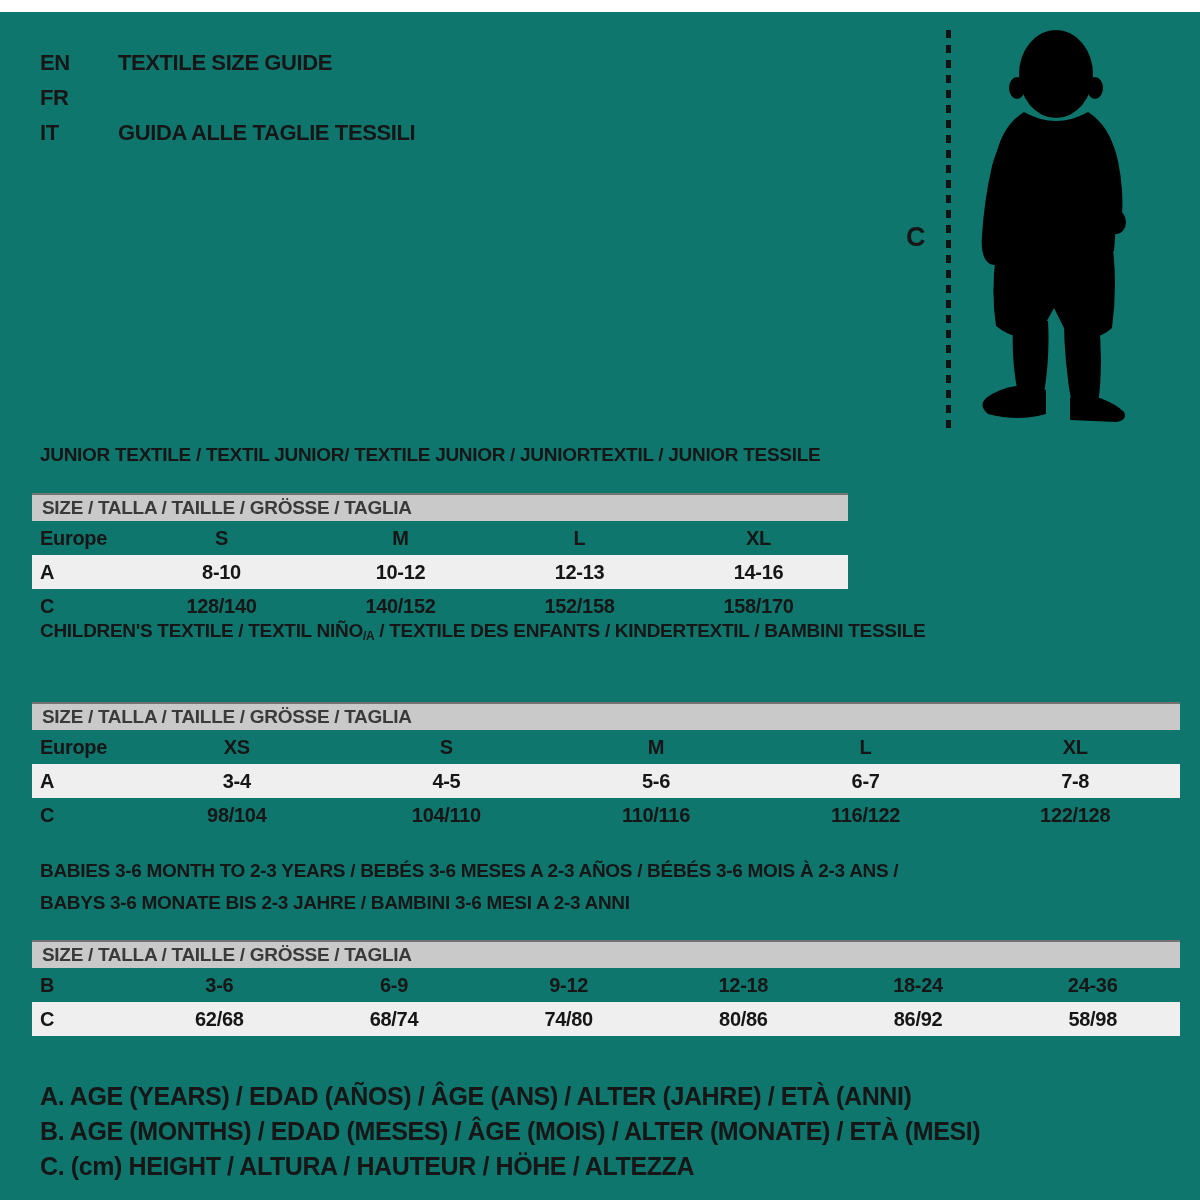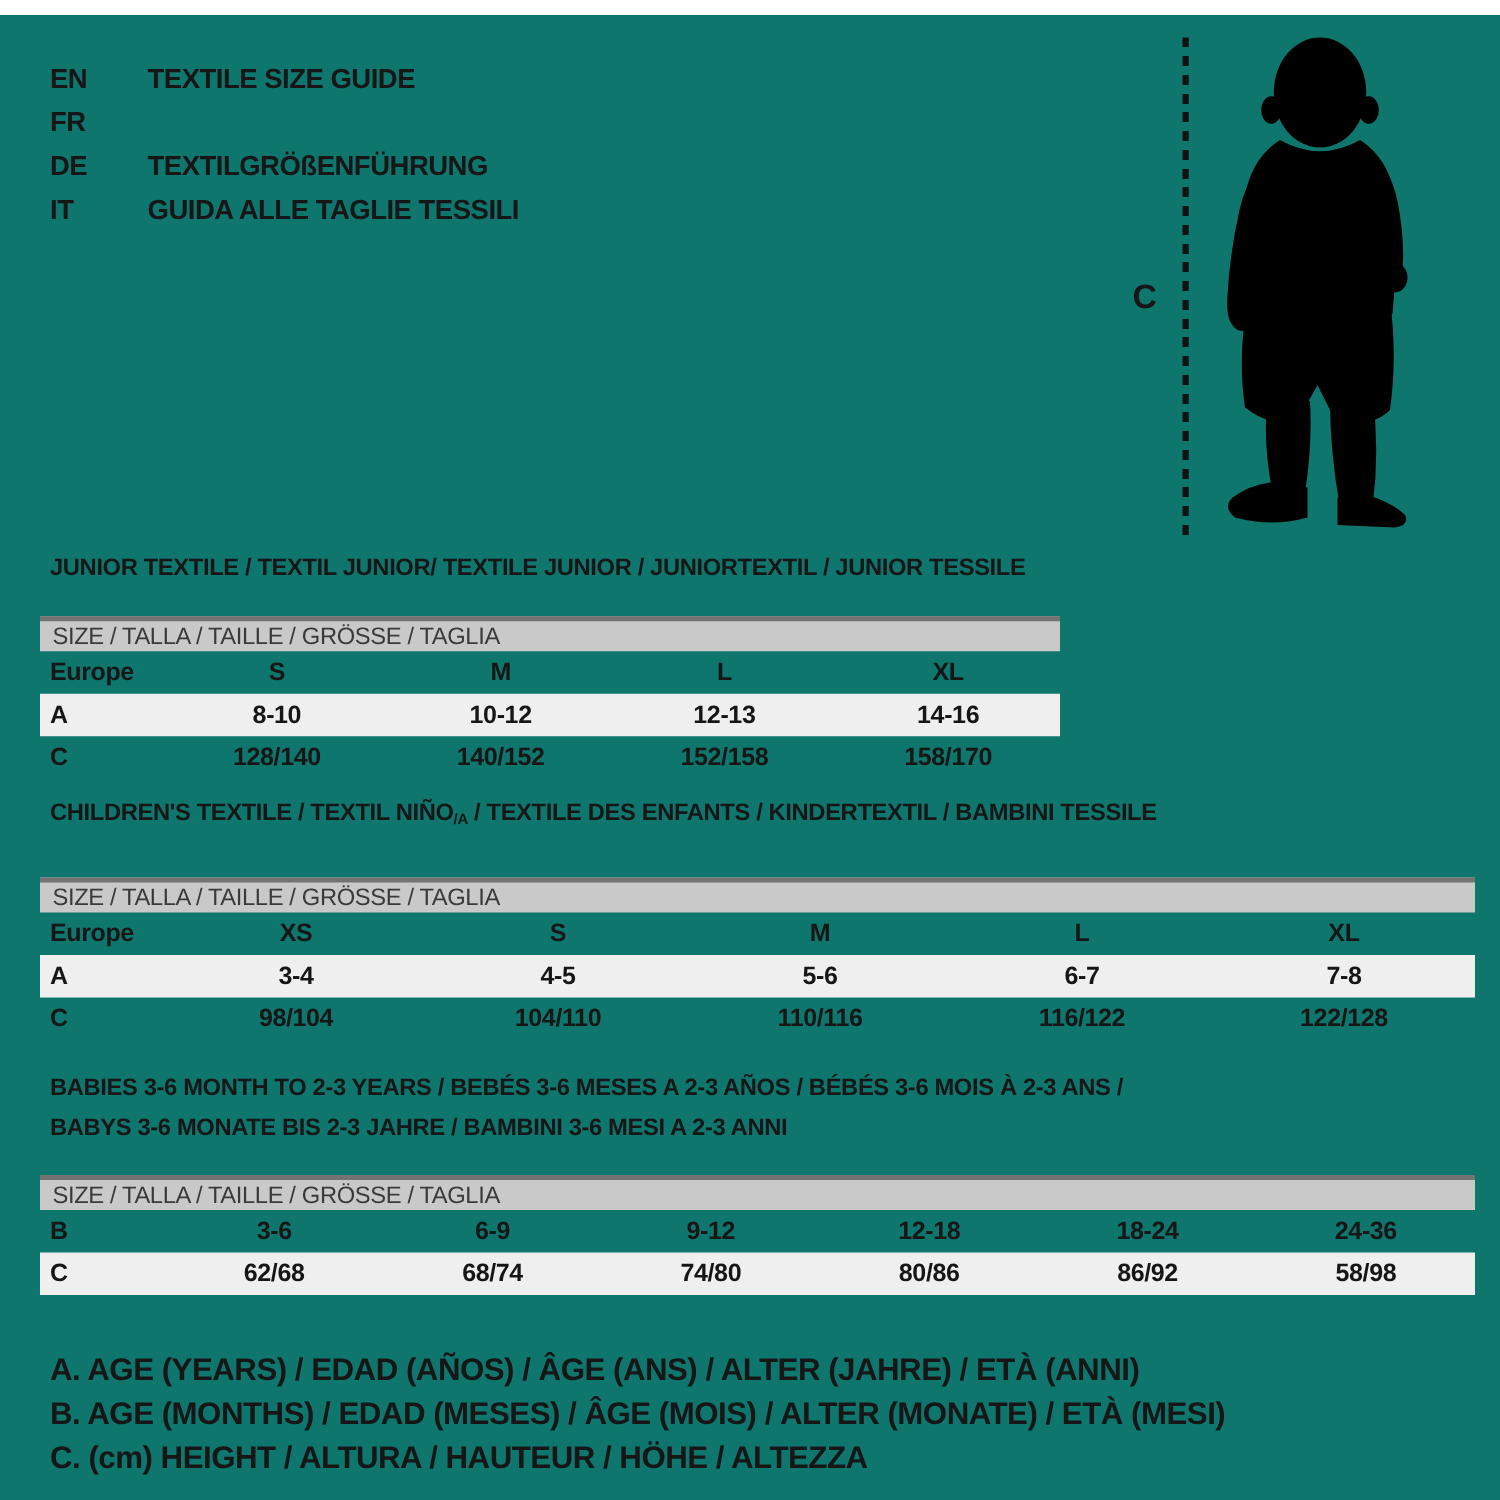--- a/index.html
+++ b/index.html
@@ -17,31 +17,31 @@
   
   .figure-c-label{left:906px;top:210px;font-size:27px;font-weight:bold;}
   .dash-line{left:946px;top:18px;width:5px;height:398px;
     background:repeating-linear-gradient(to bottom,#121212 0 8px,transparent 8px 15px);}
   .silhouette{left:966px;top:14px;}
 
   
   .sec-title{left:40px;font-size:19px;font-weight:bold;letter-spacing:-0.3px;line-height:22px;white-space:nowrap;}
   .sec-title .sub{font-size:12px;vertical-align:-3px;}
   .title-junior{top:432px;text-align:right;}
-  .title-children{top:628px;}
+  .title-children{top:608px;}
   .title-babies{top:843px;line-height:32px;white-space:normal;width:940px;}
 
   
   .size-table{left:32px;}
   .table-junior{top:481px;width:816px;}
   .table-children{top:690px;width:1148px;}
   .table-babies{top:928px;width:1148px;}
   .t-header{
-    height:28px;box-sizing:border-box;background:#c9c9c9;border-top:4px solid #737373;
-    color:#3a3a3a;font-size:19px;font-weight:normal;letter-spacing:-0.3px;line-height:25px;padding-left:10px;
+    height:28px;box-sizing:border-box;background:#c9c9c9;border-top:2px solid #737373;
+    color:#3a3a3a;font-size:19px;font-weight:bold;letter-spacing:-0.3px;line-height:25px;padding-left:10px;
   }
   .trow{display:flex;height:34px;align-items:center;font-size:20px;}
   .trow.shaded{background:#efefef;}
   .tlabel{width:100px;padding-left:8px;box-sizing:border-box;font-weight:bold;letter-spacing:-0.3px;}
   .tcell{flex:1;text-align:center;font-weight:bold;letter-spacing:-0.3px;}
 
   
   .legend-line{left:40px;font-size:25px;font-weight:bold;letter-spacing:-0.4px;white-space:nowrap;}
   .legend-a{top:1070px;}
   .legend-b{top:1105px;}
@@ -52,24 +52,20 @@
 
 <div class="page">
 
   <div class="abs lang-list">
     <div class="lang-row">
       <span class="lang-code">EN</span>
       <span class="lang-label">TEXTILE SIZE GUIDE</span>
     </div>
     <div class="lang-row">
       <span class="lang-code">FR</span>
-    </div>
-    <div class="lang-row">
-      <span class="lang-code">DE</span>
-      <span class="lang-label">TEXTILGRÖßENFÜHRUNG</span>
     </div>
     <div class="lang-row">
       <span class="lang-code">IT</span>
       <span class="lang-label">GUIDA ALLE TAGLIE TESSILI</span>
     </div>
   </div>
 
   <span class="abs figure-c-label">C</span>
   <div class="abs dash-line"></div>
   <svg class="abs silhouette" width="172" height="400" viewBox="0 0 172 400" xmlns="http://www.w3.org/2000/svg">

